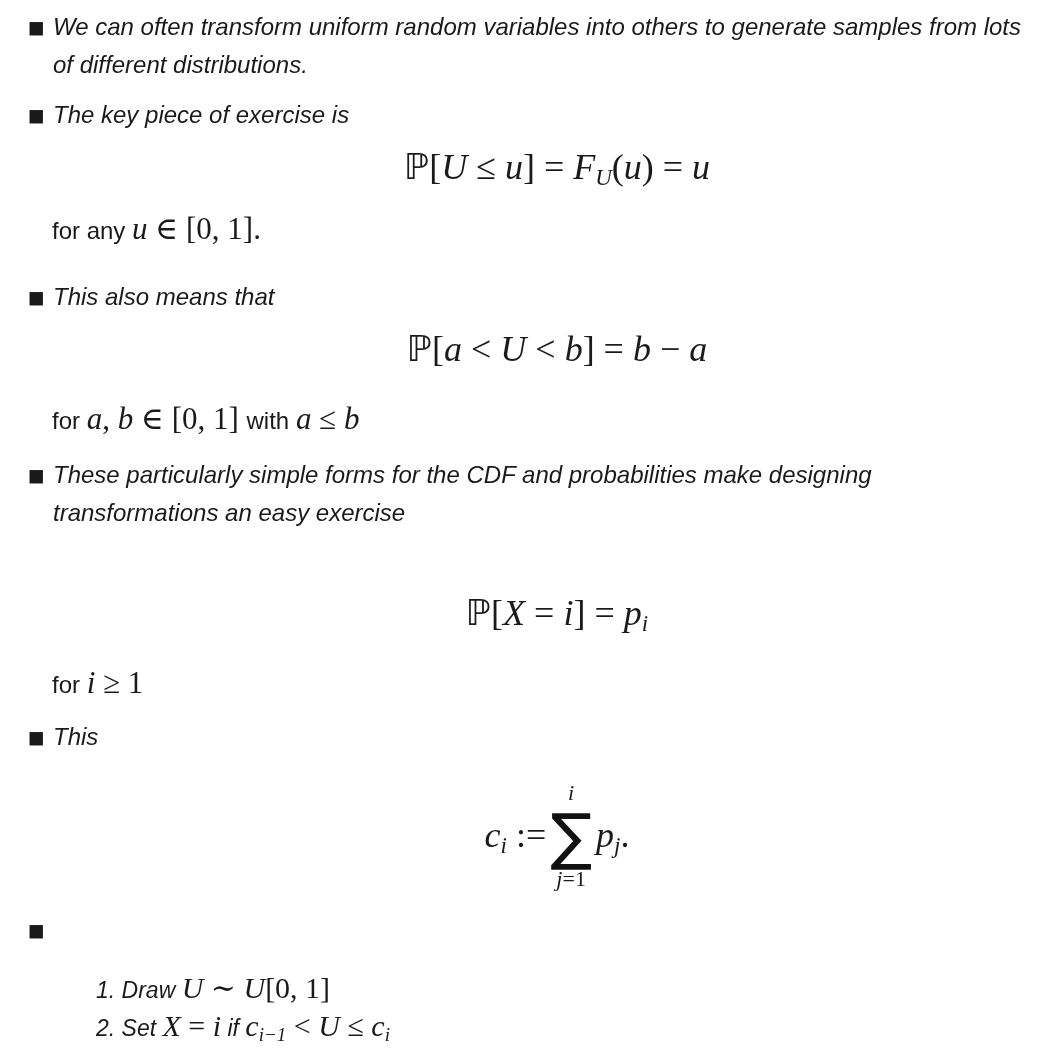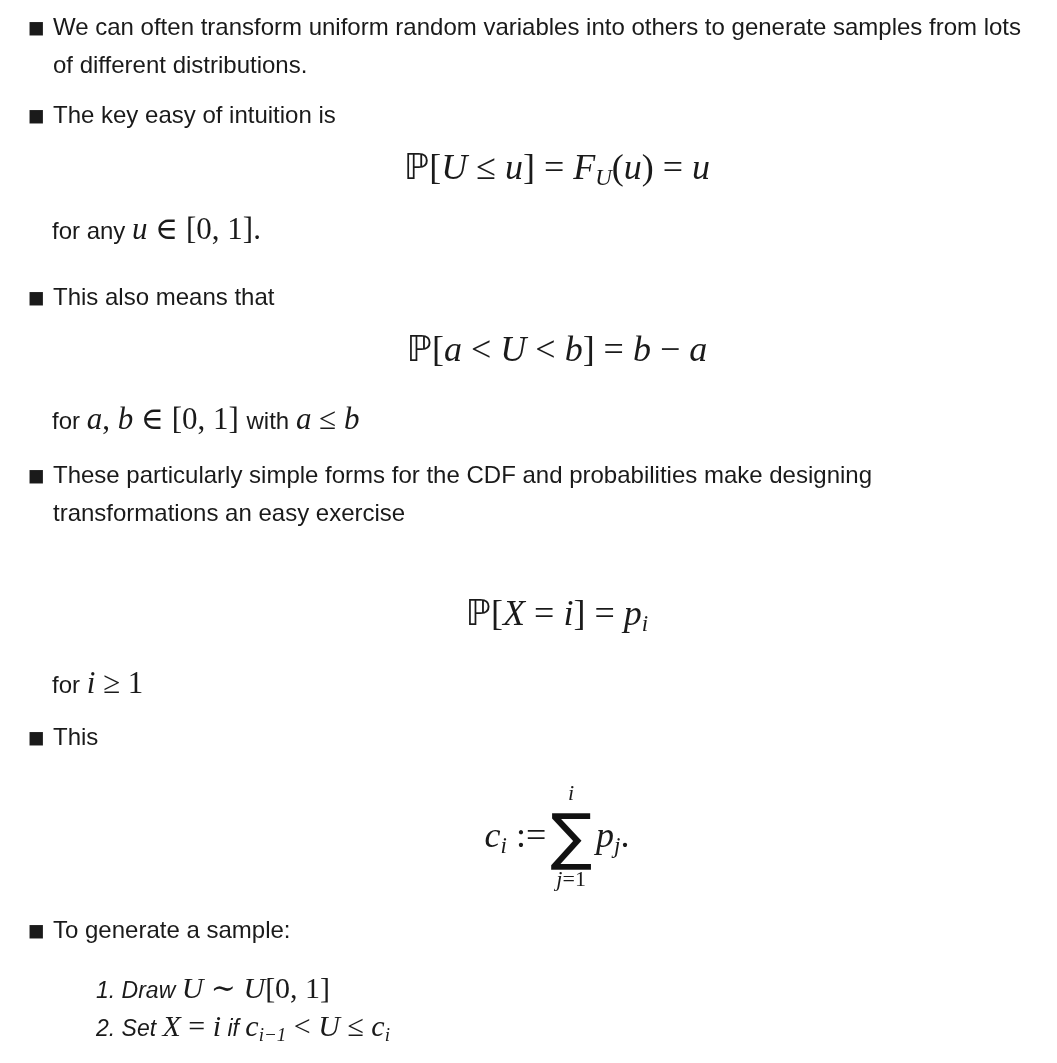--- a/index.html
+++ b/index.html
@@ -16,20 +16,21 @@
   .marker{
     flex:0 0 26px;
     font-size:27px;line-height:37px;
     font-family:"DejaVu Sans",sans-serif;
     color:#1a1a1a;
   }
   .btext{
     font-family:"Liberation Sans",sans-serif;
     font-size:24px;line-height:38px;
     color:#1a1a1a;
+    font-style:italic;
   }
   
   .tk-sans{font-family:"Liberation Sans",sans-serif;font-style:normal;margin-top:21px;}
   .tk-sansit{font-family:"Liberation Sans",sans-serif;font-style:italic;font-size:23px;}
   .tk-rm{font-family:"Liberation Serif","DejaVu Serif","DejaVu Sans",serif;font-style:normal;}
   .tk-it{font-family:"Liberation Serif","DejaVu Serif","DejaVu Sans",serif;font-style:italic;}
   .tk-bb{font-family:"DejaVu Sans","DejaVu Serif",serif;font-style:normal;}
   .tk-sub{font-family:"Liberation Serif","DejaVu Serif","DejaVu Sans",serif;font-style:italic;vertical-align:-0.28em;}
   
   .math-display{
@@ -74,21 +75,21 @@
 
 <div class="page">
 
   <div class="bullet-row" style="top:8px;">
     <span class="marker">▪</span>
     <div class="btext">We can often transform uniform random variables into others to generate samples from lots of different distributions.</div>
   </div>
 
   <div class="bullet-row" style="top:96px;">
     <span class="marker">▪</span>
-    <div class="btext">The key easy of intuition is</div>
+    <div class="btext">The key piece of exercise is</div>
   </div>
 
   <div class="math-display" style="top:146px;"><span class="tk-bb">ℙ</span><span class="tk-rm">[</span><span class="tk-it">U</span><span class="tk-rm"> ≤ </span><span class="tk-it">u</span><span class="tk-rm">] = </span><span class="tk-it">F</span><span class="tk-sub">U</span><span class="tk-rm">(</span><span class="tk-it">u</span><span class="tk-rm">) = </span><span class="tk-it">u</span></div>
 
   <div class="cont-line" style="top:206px;"><span class="tk-sans">for any </span><span class="tk-it">u</span><span class="tk-rm"> ∈ [0, 1].</span></div>
 
   <div class="bullet-row" style="top:278px;">
     <span class="marker">▪</span>
     <div class="btext">This also means that</div>
   </div>
@@ -116,20 +117,19 @@
     <span class="sum-stack">
       <span class="lim-top"><span class="tk-it">i</span></span>
       <span class="sum-op">∑</span>
       <span class="lim-bot"><span class="tk-it">j</span><span class="tk-rm">=1</span></span>
     </span>
     <span><span class="tk-it">p</span><span class="tk-sub">j</span><span class="tk-rm">.</span></span>
   </div>
 
   <div class="bullet-row" style="top:911px;">
     <span class="marker">▪</span>
-    <div class="btext">To generate a sample:</div>
   </div>
 
   <div class="step-line" style="top:954px;margin-top:12px;"><span class="tk-sansit">1. Draw </span><span class="tk-it">U</span><span class="tk-rm"> ∼ </span><span class="tk-it">U</span><span class="tk-rm">[0, 1]</span></div>
 
   <div class="step-line" style="top:1004px;"><span class="tk-sansit">2. Set </span><span class="tk-it">X</span><span class="tk-rm"> = </span><span class="tk-it">i</span><span class="tk-sansit"> if </span><span class="tk-it">c</span><span class="tk-sub">i−1</span><span class="tk-rm"> &lt; </span><span class="tk-it">U</span><span class="tk-rm"> ≤ </span><span class="tk-it">c</span><span class="tk-sub">i</span></div>
 
 </div>
 
 </body></html>

